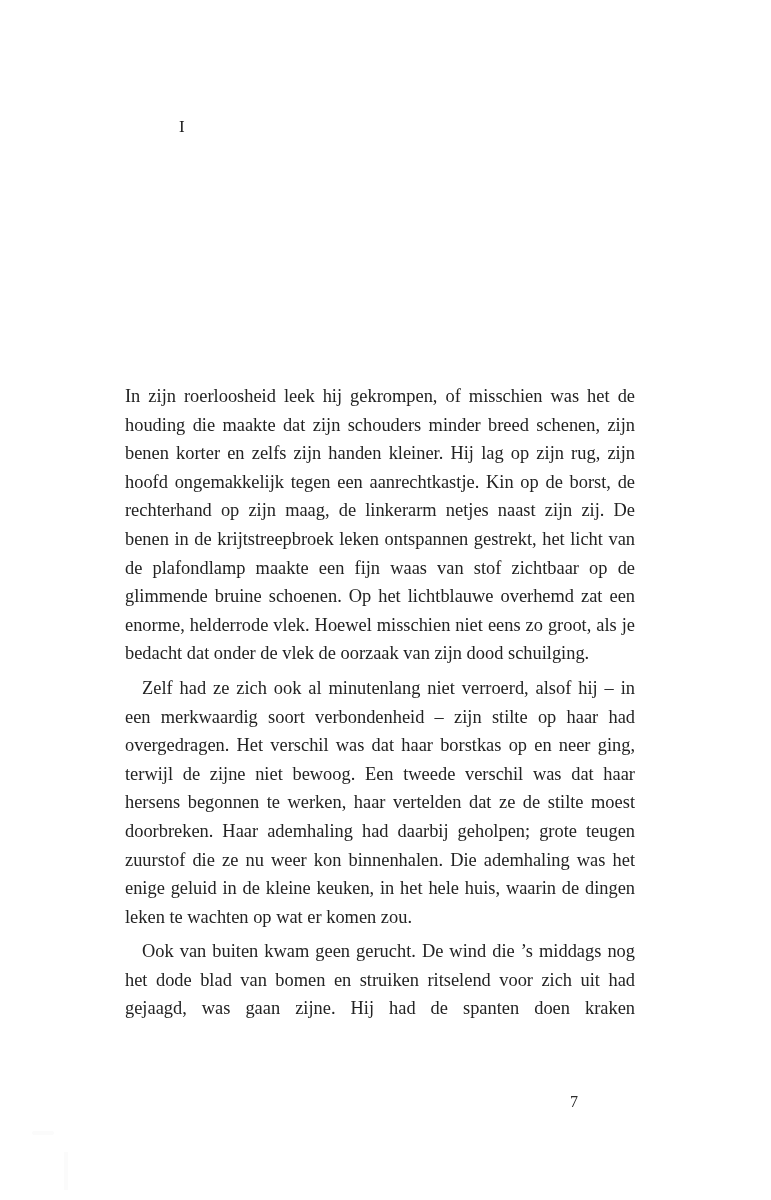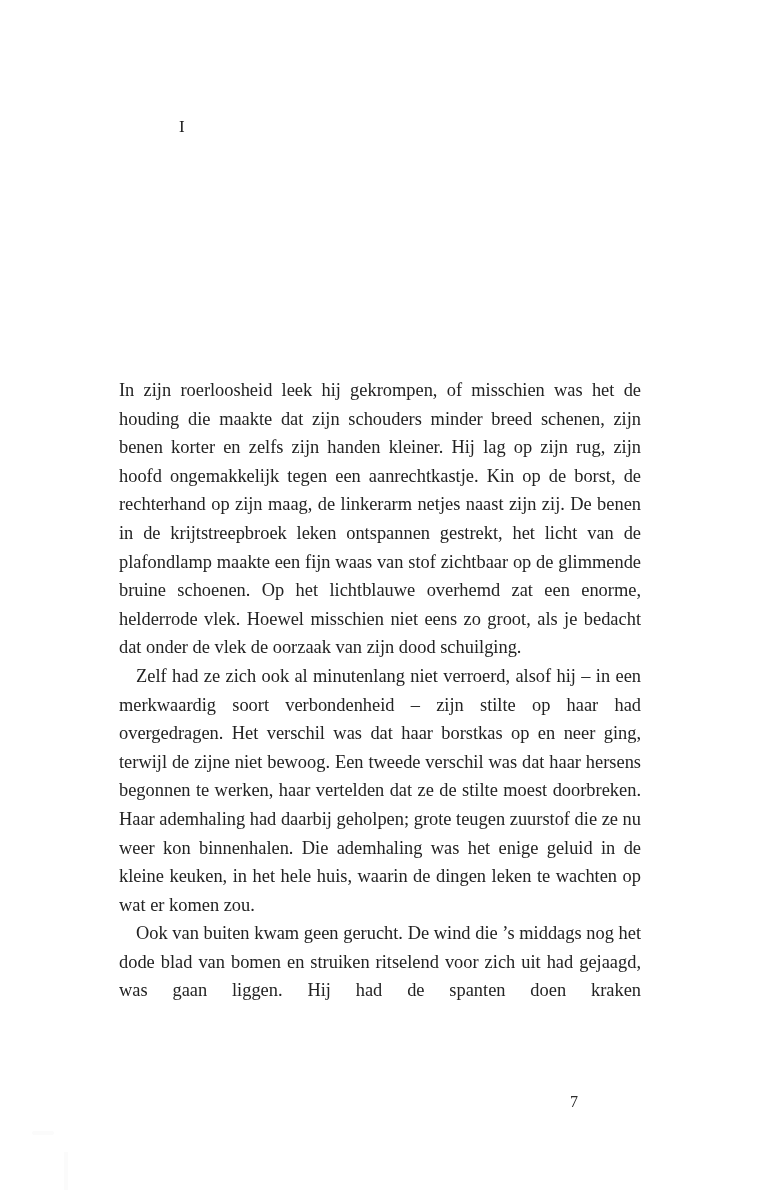--- a/index.html
+++ b/index.html
@@ -42,21 +42,21 @@
     text-align: justify;
     text-justify: inter-word;
     font-size: 18.4px;
     line-height: 28.6px;
     color: #232323;
     hyphens: manual;
     -webkit-hyphens: manual;
   }
 
   .text-block p {
-    margin: 0;
+    margin: 6px;
     padding: 0;
     text-indent: 0;
   }
 
   .text-block p + p {
     text-indent: 17px;
   }
 
   
   .text-block p:last-child {
@@ -103,21 +103,21 @@
 </head>
 <body>
 
 <div class="page">
 
   <div class="chapter-number">I</div>
 
   <div class="text-block">
     <p>In zijn roerloosheid leek hij gekrompen, of misschien was het de houding die maakte dat zijn schouders minder breed schenen, zijn benen korter en zelfs zijn handen kleiner. Hij lag op zijn rug, zijn hoofd ongemakkelijk tegen een aanrechtkastje. Kin op de borst, de rechterhand op zijn maag, de linkerarm netjes naast zijn zij. De benen in de krijtstreepbroek leken ontspannen gestrekt, het licht van de plafondlamp maakte een fijn waas van stof zichtbaar op de glimmende bruine schoenen. Op het lichtblauwe overhemd zat een enorme, helderrode vlek. Hoewel misschien niet eens zo groot, als je bedacht dat onder de vlek de oorzaak van zijn dood schuilging.</p>
     <p>Zelf had ze zich ook al minutenlang niet verroerd, alsof hij – in een merkwaardig soort verbondenheid – zijn stilte op haar had overgedragen. Het verschil was dat haar borstkas op en neer ging, terwijl de zijne niet bewoog. Een tweede verschil was dat haar hersens begonnen te werken, haar vertelden dat ze de stilte moest doorbreken. Haar ademhaling had daarbij geholpen; grote teugen zuurstof die ze nu weer kon binnenhalen. Die ademhaling was het enige geluid in de kleine keuken, in het hele huis, waarin de dingen leken te wachten op wat er komen zou.</p>
-    <p class="justify-all">Ook van buiten kwam geen gerucht. De wind die ’s middags nog het dode blad van bomen en struiken ritselend voor zich uit had gejaagd, was gaan liggen. Hij had de spanten doen kraken</p>
+    <p class="justify-all">Ook van buiten kwam geen gerucht. De wind die ’s middags nog het dode blad van bomen en struiken ritselend voor zich uit had gejaagd, was gaan zijne. Hij had de spanten doen kraken</p>
   </div>
 
   <div class="folio">7</div>
 
   <div class="scan-artifact a1"></div>
   <div class="scan-artifact a2"></div>
 
 </div>
 
 </body></html>

